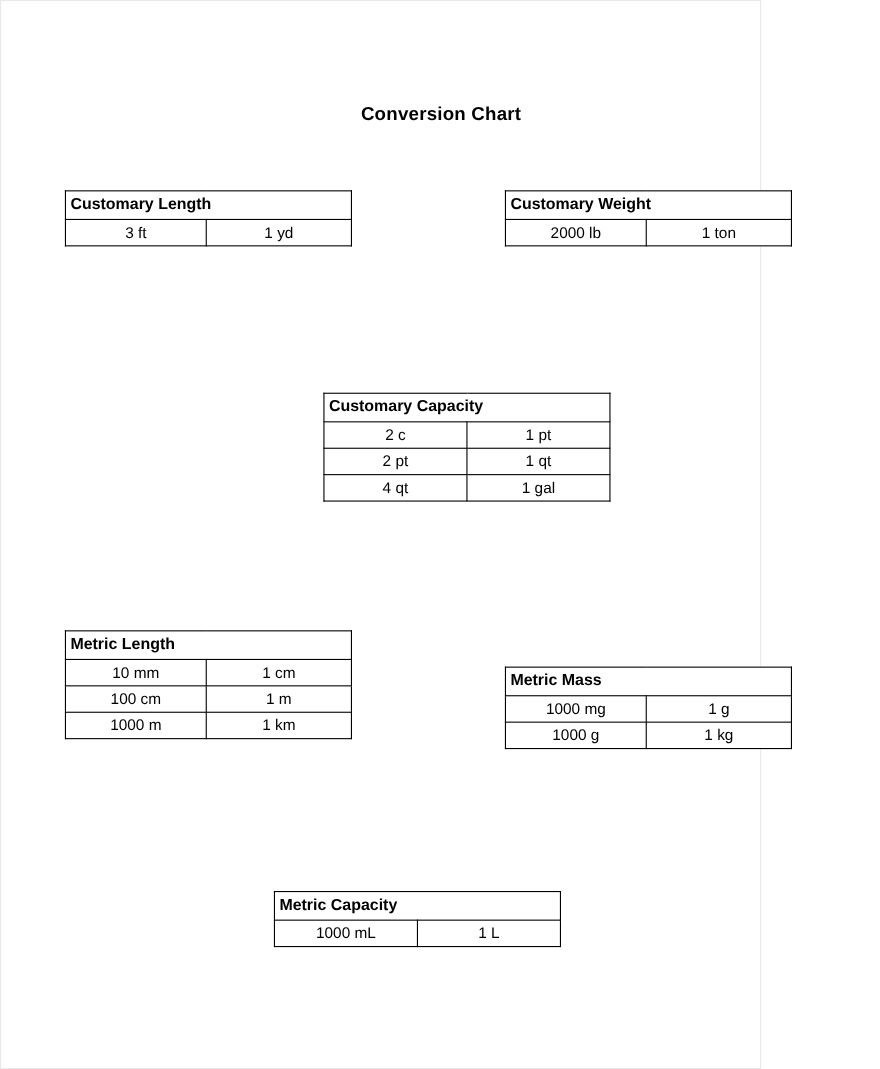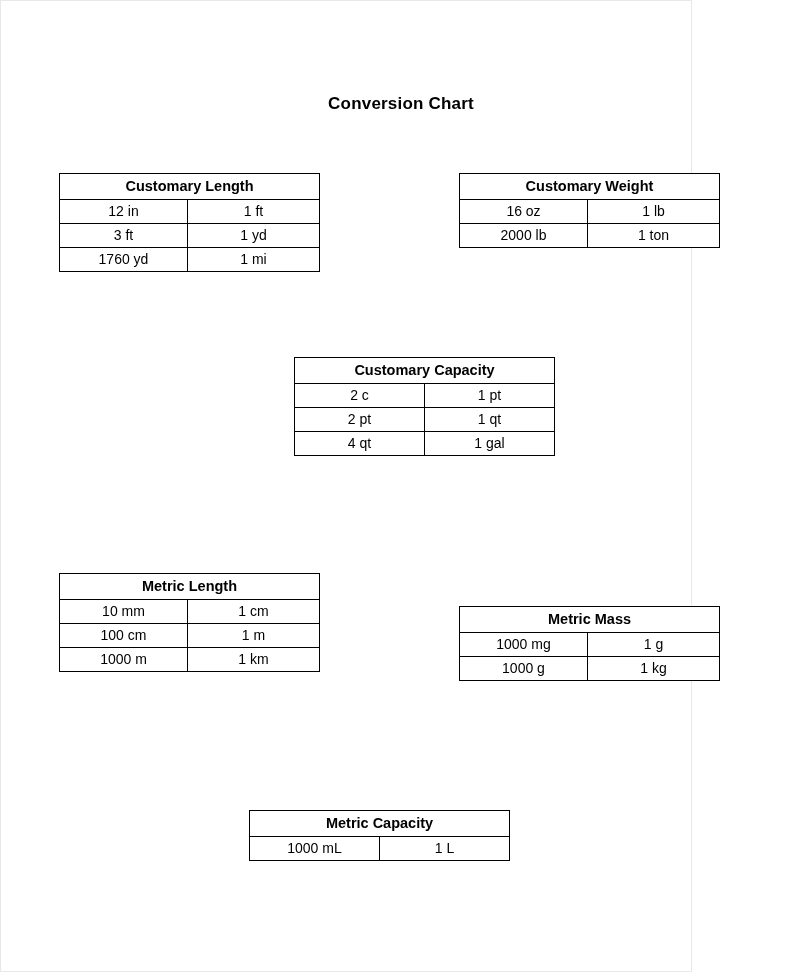--- a/index.html
+++ b/index.html
@@ -35,21 +35,21 @@
   }
   table.conv {
     position: absolute;
     border-collapse: collapse;
     table-layout: fixed;
     background: #ffffff;
   }
   table.conv th {
     font-size: 14.5px;
     font-weight: bold;
-    text-align: center;
+    text-align: left;
     padding: 4px 4px 5px 4px;
     border: 1px solid #000000;
     white-space: nowrap;
   }
   table.conv td {
     font-size: 14px;
     font-weight: normal;
     text-align: center;
     padding: 3px 4px 4px 4px;
     border: 1px solid #000000;
@@ -97,49 +97,37 @@
         <col class="c1">
         <col class="c2">
       </colgroup>
     <thead>
       <tr>
         <th class="header-cell" colspan="2">Customary Length</th>
       </tr>
     </thead>
     <tbody>
       <tr>
-        <td>12 in</td>
-        <td>1 ft</td>
-      </tr>
-      <tr>
         <td>3 ft</td>
         <td>1 yd</td>
       </tr>
-      <tr>
-        <td>1760 yd</td>
-        <td>1 mi</td>
-      </tr>
     </tbody>
   </table>
 
   <table class="conv" id="tbl-customary-weight">
     <colgroup>
         <col class="c1">
         <col class="c2">
       </colgroup>
     <thead>
       <tr>
         <th class="header-cell" colspan="2">Customary Weight</th>
       </tr>
     </thead>
     <tbody>
-      <tr>
-        <td>16 oz</td>
-        <td>1 lb</td>
-      </tr>
       <tr>
         <td>2000 lb</td>
         <td>1 ton</td>
       </tr>
     </tbody>
   </table>
 
   <table class="conv" id="tbl-customary-capacity">
     <colgroup>
         <col class="c1">

